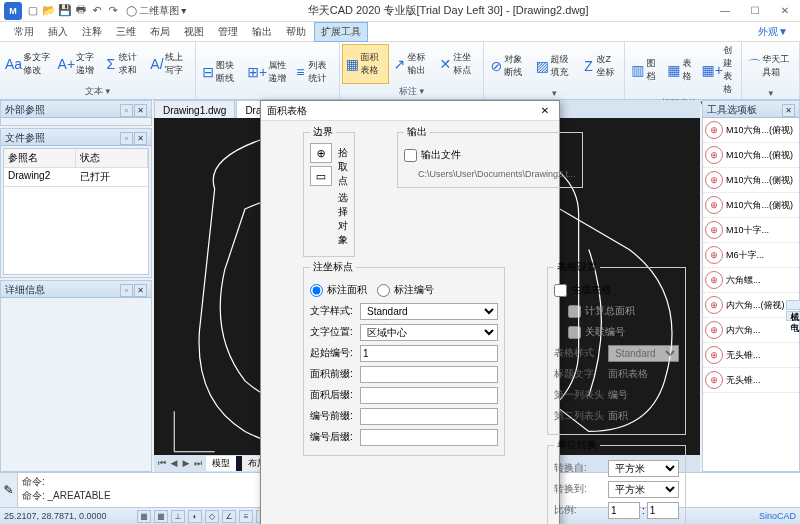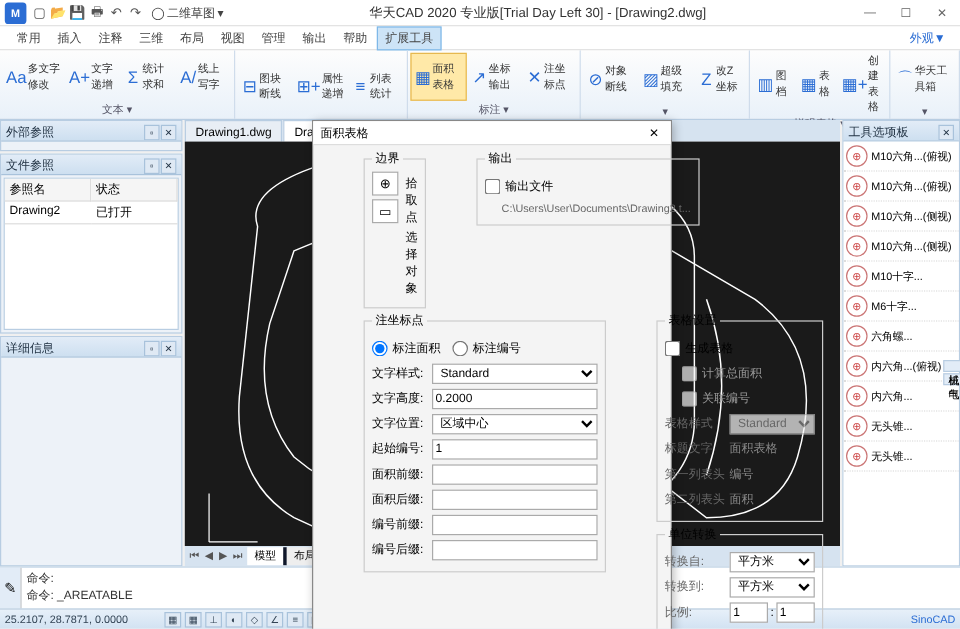--- a/index.html
+++ b/index.html
@@ -42,21 +42,21 @@
 .file-ref .hdr .cell { background: #f5f5f5; border-right: 1px solid #ddd; }
 .detail { flex: 1; }
 
 .center { flex: 1; display: flex; flex-direction: column; margin: 0 2px; }
 .doc-tabs { height: 18px; display: flex; gap: 1px; background: #d6e3f0; }
 .doc-tabs span { padding: 4px 8px; font-size: 10px; background: #e8eef5; border: 1px solid #b8cde2; border-bottom: none; }
 .doc-tabs span.act { background: #fff; }
 .canvas { flex: 1; background: #1a1a1a; position: relative; overflow: hidden; }
 .canvas svg { position: absolute; inset: 0; }
 .layout-tabs { height: 17px; background: #d6e3f0; display: flex; align-items: center; font-size: 9px; }
-.layout-tabs span { padding: 1px 6px; border-right: 3px solid #0f172a; background: #eee; }
+.layout-tabs span { padding: 1px 6px; border-right: 6px solid #0f172a; background: #eee; }
 .layout-tabs span.act { background: #fff; }
 .layout-tabs .nav { display: flex; padding: 0 2px; }
 .layout-tabs .nav i { width: 12px; text-align: center; font-style: normal; color: #555; }
 
 .right-col { width: 98px; }
 .tool-palette { height: 100%; }
 .tool-palette .body { flex: 1; background: #fff; overflow: hidden; }
 .tool-item { display: flex; align-items: center; gap: 3px; padding: 3px 2px; border-bottom: 1px dotted #ddd; font-size: 9px; }
 .tool-item .ti-ic { width: 18px; height: 18px; border: 1px solid #c77; border-radius: 50%; display: flex; align-items: center; justify-content: center; font-size: 9px; color: #c44; flex-shrink: 0; }
 .vtabs { position: absolute; right: 0; top: 300px; width: 14px; }
@@ -436,24 +436,20 @@
             <input type="radio" checked="" style="">
               <span>标注面积</span>
             <input type="radio" style="margin-left: 6px;">
               <span>标注编号</span>
           </div>
           <div class="frow">
               <label>文字样式:</label>
               <select><option>Standard</option></select>
             </div>
           <div class="frow">
-              <label>文字高度:</label>
-              <input type="text" value="0.2000" style="">
-            </div>
-          <div class="frow">
               <label>文字位置:</label>
               <select><option>区域中心</option></select>
             </div>
           <div class="frow">
               <label>起始编号:</label>
               <input type="text" value="1" style="">
             </div>
           <div class="frow">
               <label>面积前缀:</label>
               <input type="text" style="">

